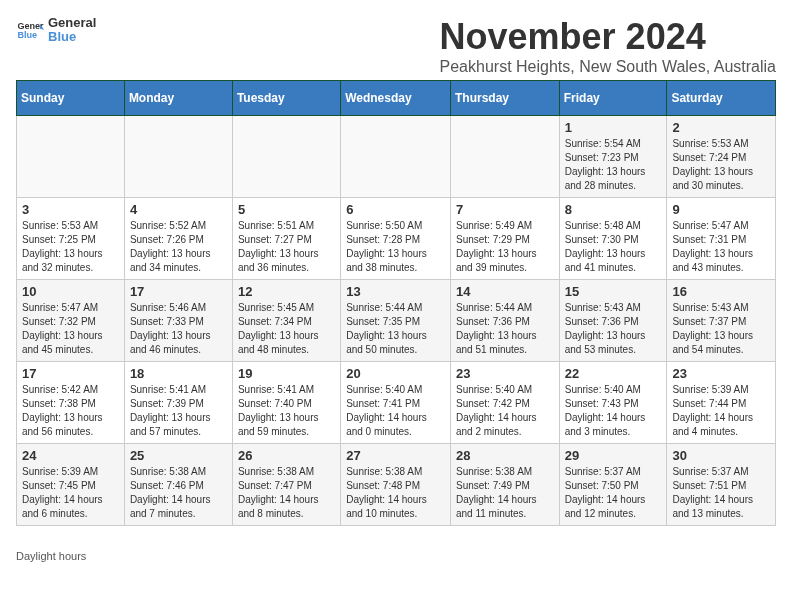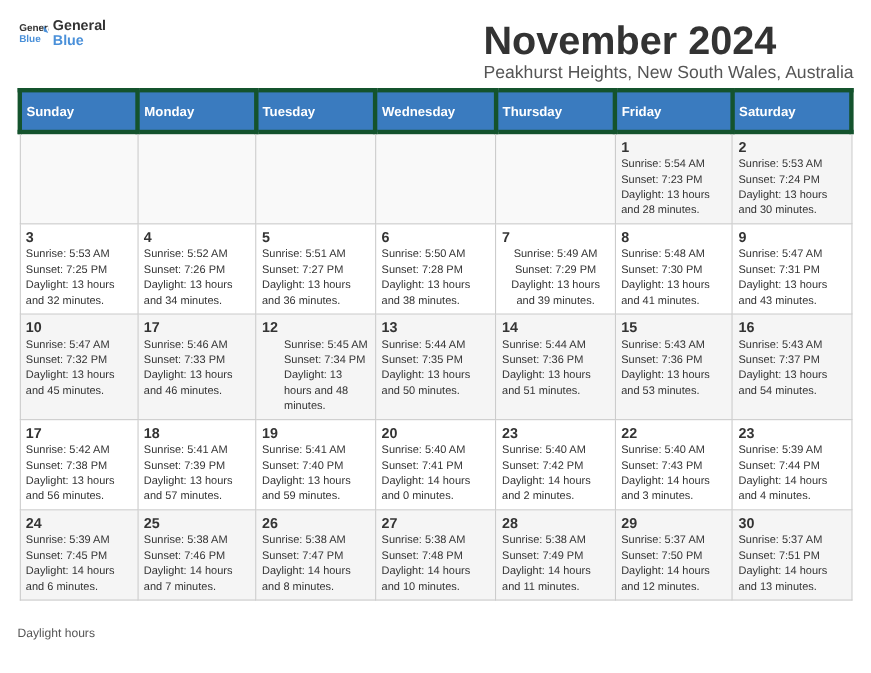--- a/index.html
+++ b/index.html
@@ -42,21 +42,21 @@
       border-collapse: collapse;
       margin-top: 4px;
     }
     .calendar thead th {
       background: #3a7bbf;
       color: #fff;
       font-size: 12px;
       font-weight: bold;
       padding: 10px 4px;
       text-align: left;
-      border: 4px solid #14532d;
+      border: 1px solid #14532d;
     }
     .calendar tbody td {
       vertical-align: top;
       border: 1px solid #ccc;
       padding: 4px 5px;
       font-size: 10.5px;
       color: #333;
       width: 113px;
       min-height: 80px;
       background: #fff;
@@ -160,21 +160,21 @@
 Daylight: 13 hours and 36 minutes.</div>
         </td>
         <td>
           <span class="day-number">6</span>
           <div class="day-info" style="white-space: pre-line;">Sunrise: 5:50 AM
 Sunset: 7:28 PM
 Daylight: 13 hours and 38 minutes.</div>
         </td>
         <td>
           <span class="day-number">7</span>
-          <div class="day-info" style="white-space: pre-line; text-align: center;">Sunrise: 5:49 AM
+          <div class="day-info" style="white-space: pre-line;">Sunrise: 5:49 AM
 Sunset: 7:29 PM
 Daylight: 13 hours and 39 minutes.</div>
         </td>
         <td>
           <span class="day-number">8</span>
           <div class="day-info" style="white-space: pre-line;">Sunrise: 5:48 AM
 Sunset: 7:30 PM
 Daylight: 13 hours and 41 minutes.</div>
         </td>
         <td>
@@ -192,21 +192,21 @@
 Daylight: 13 hours and 45 minutes.</div>
         </td>
         <td>
           <span class="day-number">17</span>
           <div class="day-info" style="white-space: pre-line;">Sunrise: 5:46 AM
 Sunset: 7:33 PM
 Daylight: 13 hours and 46 minutes.</div>
         </td>
         <td>
           <span class="day-number">12</span>
-          <div class="day-info" style="white-space: pre-line; margin-left: 20px;">Sunrise: 5:45 AM
+          <div class="day-info" style="white-space: pre-line;">Sunrise: 5:45 AM
 Sunset: 7:34 PM
 Daylight: 13 hours and 48 minutes.</div>
         </td>
         <td>
           <span class="day-number">13</span>
           <div class="day-info" style="white-space: pre-line;">Sunrise: 5:44 AM
 Sunset: 7:35 PM
 Daylight: 13 hours and 50 minutes.</div>
         </td>
         <td>

